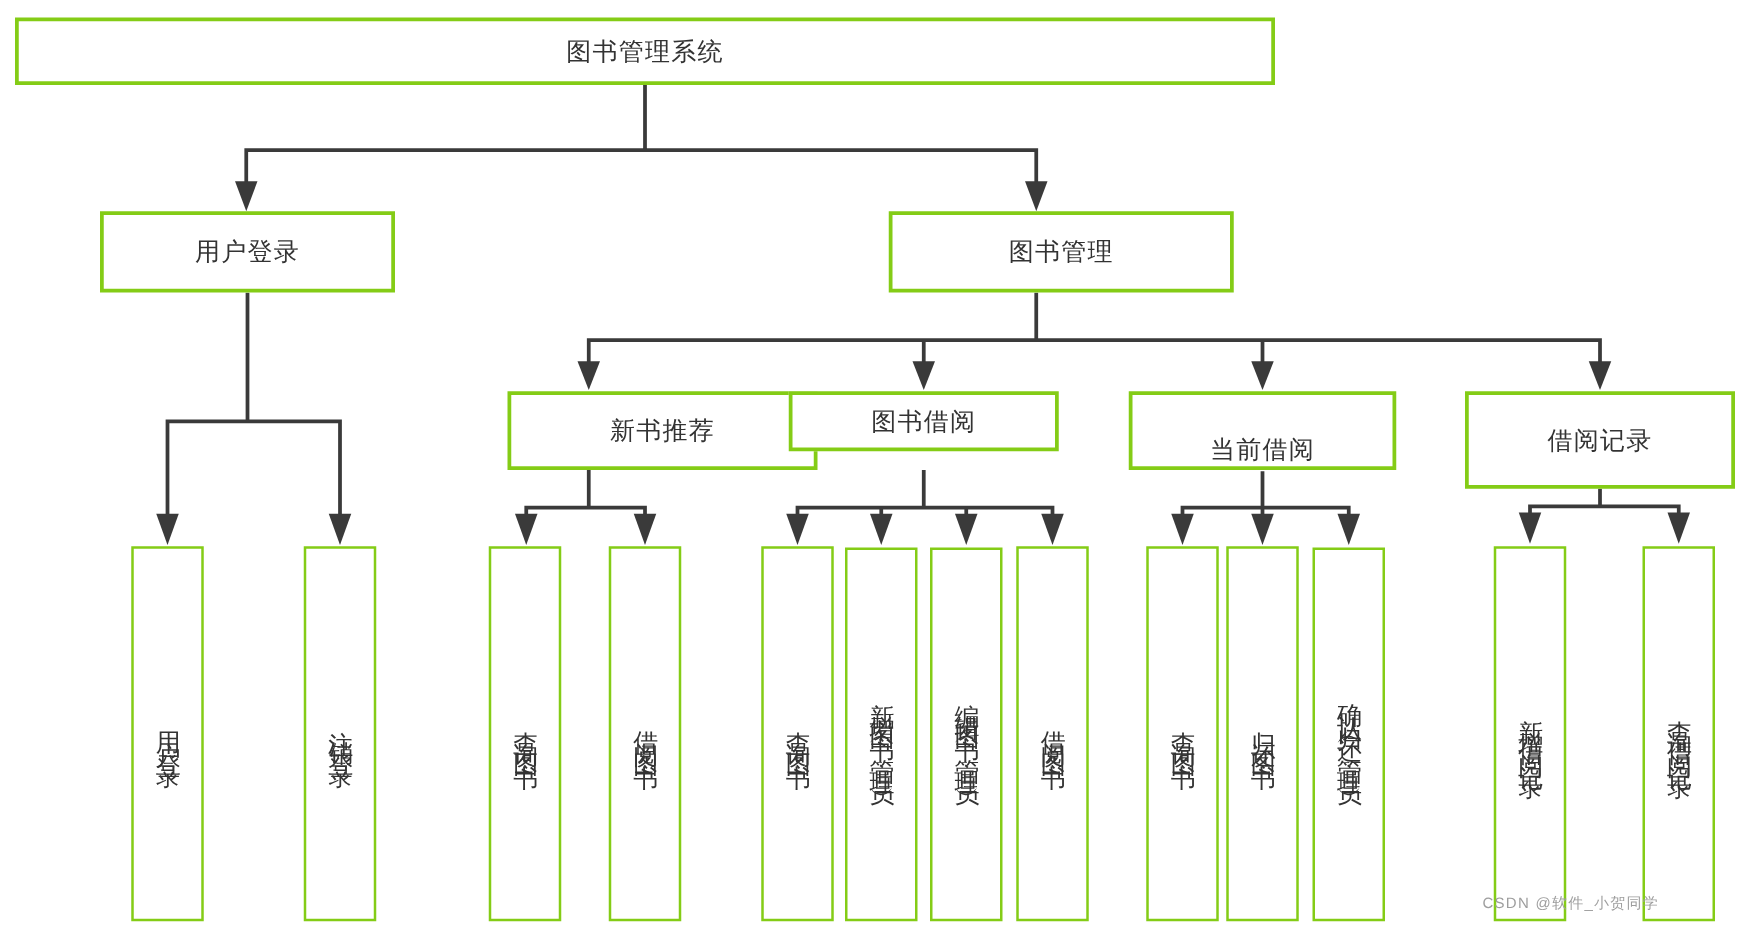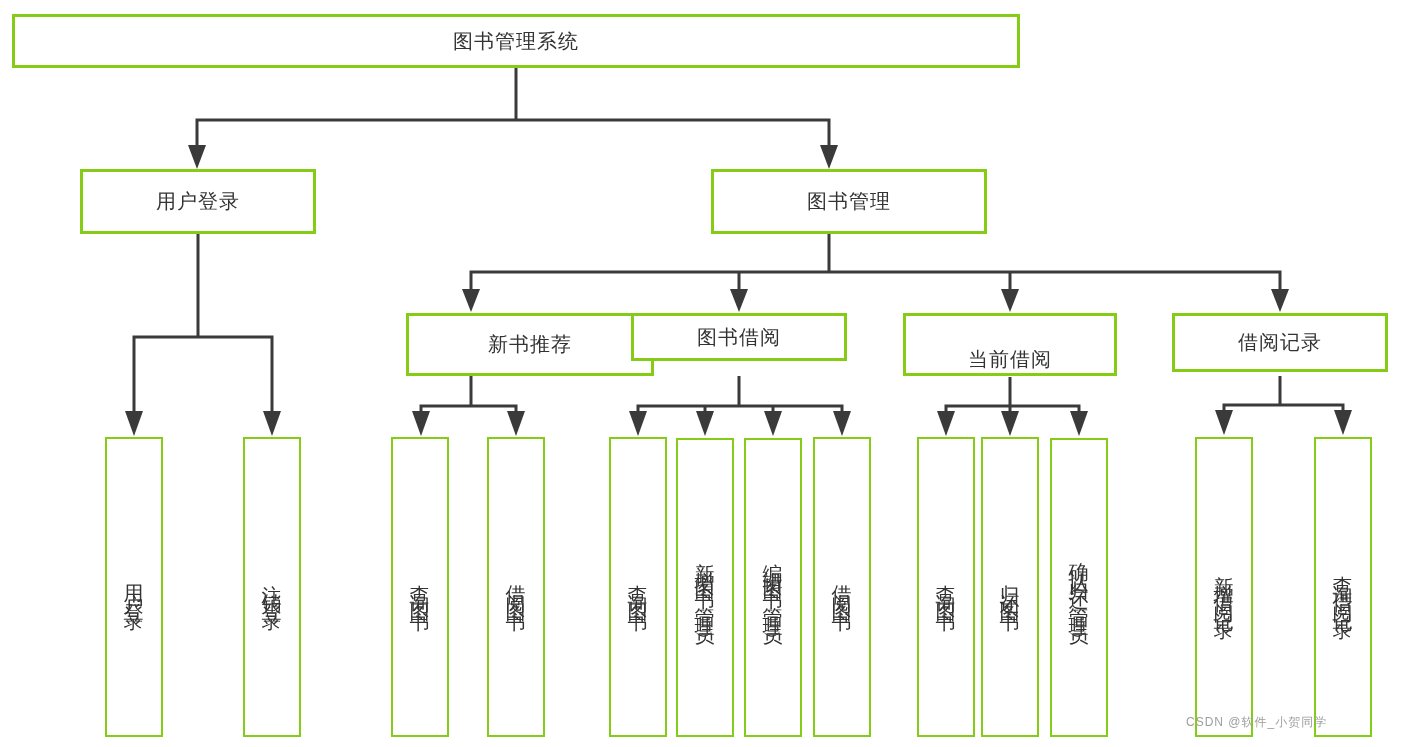--- a/index.html
+++ b/index.html
@@ -116,21 +116,21 @@
 
   <div class="box" style="left:363px; top:313px; width:248px; height:63px;margin-left:43px;">
     <span>新书推荐</span>
   </div>
   <div class="box" style="left:631px; top:313px; width:216px; height:48px;">
     <span>图书借阅</span>
   </div>
   <div class="box" style="left:903px; top:313px; width:214px; height:63px;align-items:flex-end;">
     <span>当前借阅</span>
   </div>
-  <div class="box" style="left:1172px; top:313px; width:216px; height:59px;">
+  <div class="box" style="left:1172px; top:313px; width:216px; height:78px;">
     <span>借阅记录</span>
   </div>
 
   <div class="box leaf" style="left:105px; top:437px; width:58px; height:300px;">
     <span class="vtext">用户登录</span>
   </div>
   <div class="box leaf" style="left:243px; top:437px; width:58px; height:300px;">
     <span class="vtext">注销登录</span>
   </div>
 

